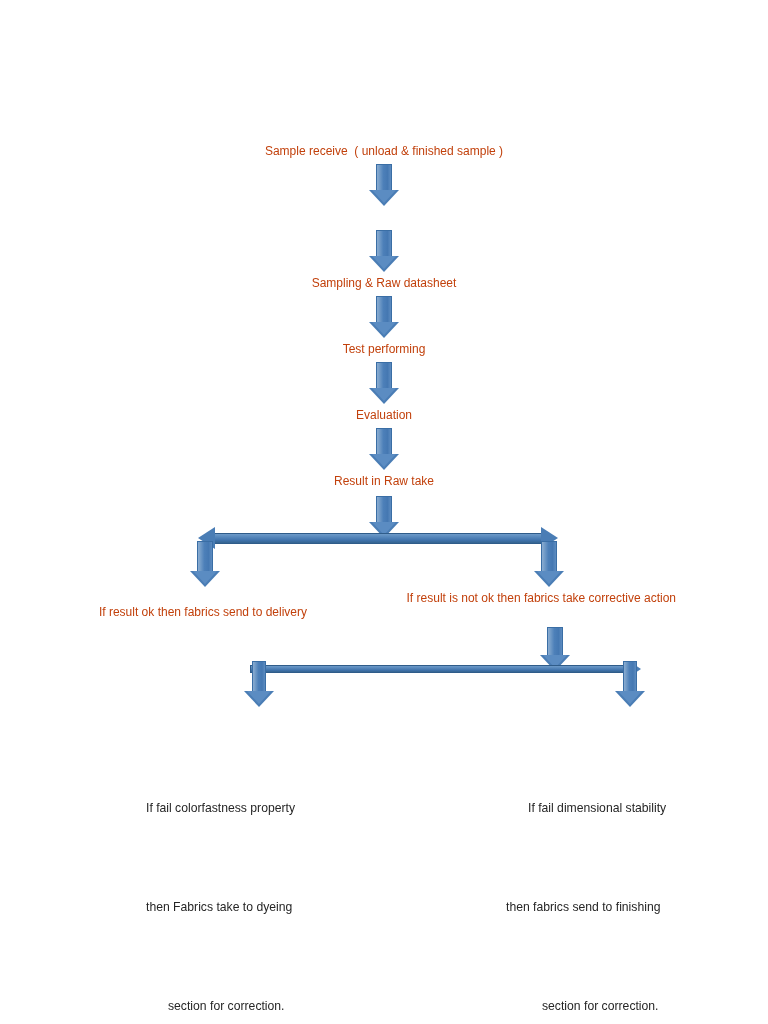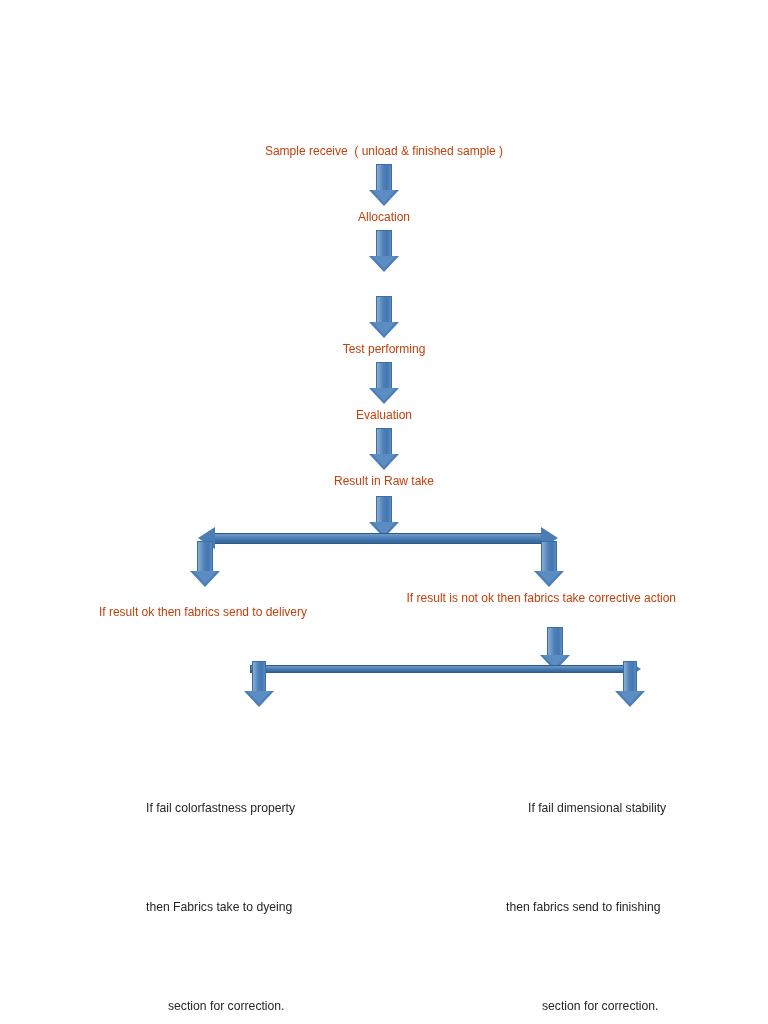--- a/index.html
+++ b/index.html
@@ -153,27 +153,27 @@
 <div class="page">
 
 
   <div class="node ctr" style="top:144px;">Sample receive  ( unload &amp; finished sample )</div>
 
   <div class="varrow" style="left:369px; top:164px; height:42px;">
     <div class="shaft" style="height:26px;"></div>
     <div class="head" style="top:26px;"></div>
   </div>
 
-  <div class="node ctr" style="top:210px;">Allocation</div>
 
   <div class="varrow" style="left:369px; top:230px; height:42px;">
     <div class="shaft" style="height:26px;"></div>
     <div class="head" style="top:26px;"></div>
   </div>
 
+  <div class="node ctr" style="top:276px;">Sampling &amp; Raw datasheet</div>
 
   <div class="varrow" style="left:369px; top:296px; height:42px;">
     <div class="shaft" style="height:26px;"></div>
     <div class="head" style="top:26px;"></div>
   </div>
 
   <div class="node ctr" style="top:342px;">Test performing</div>
 
   <div class="varrow" style="left:369px; top:362px; height:42px;">
     <div class="shaft" style="height:26px;"></div>

